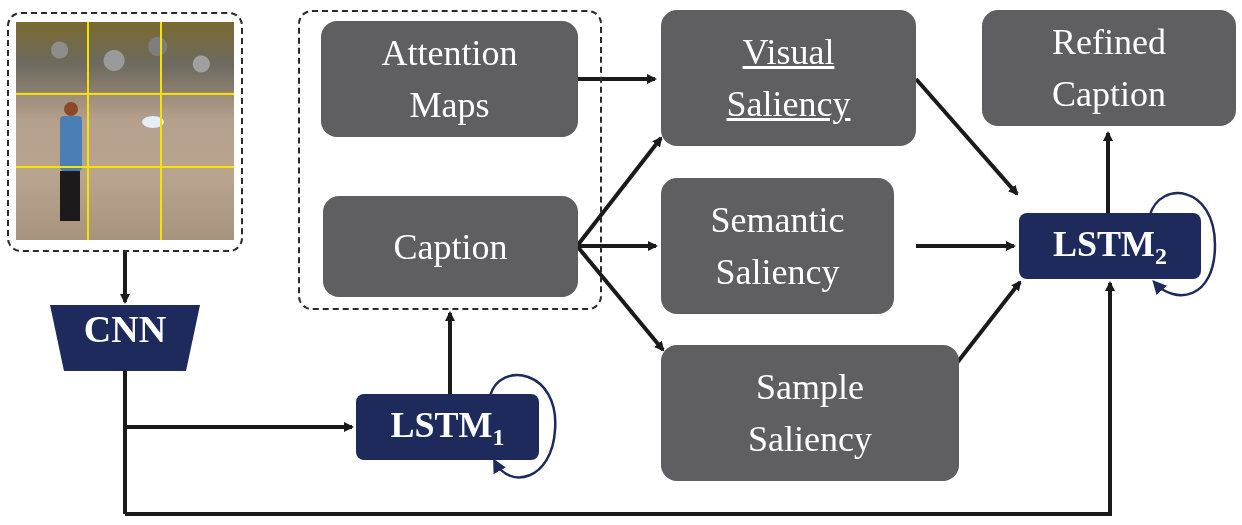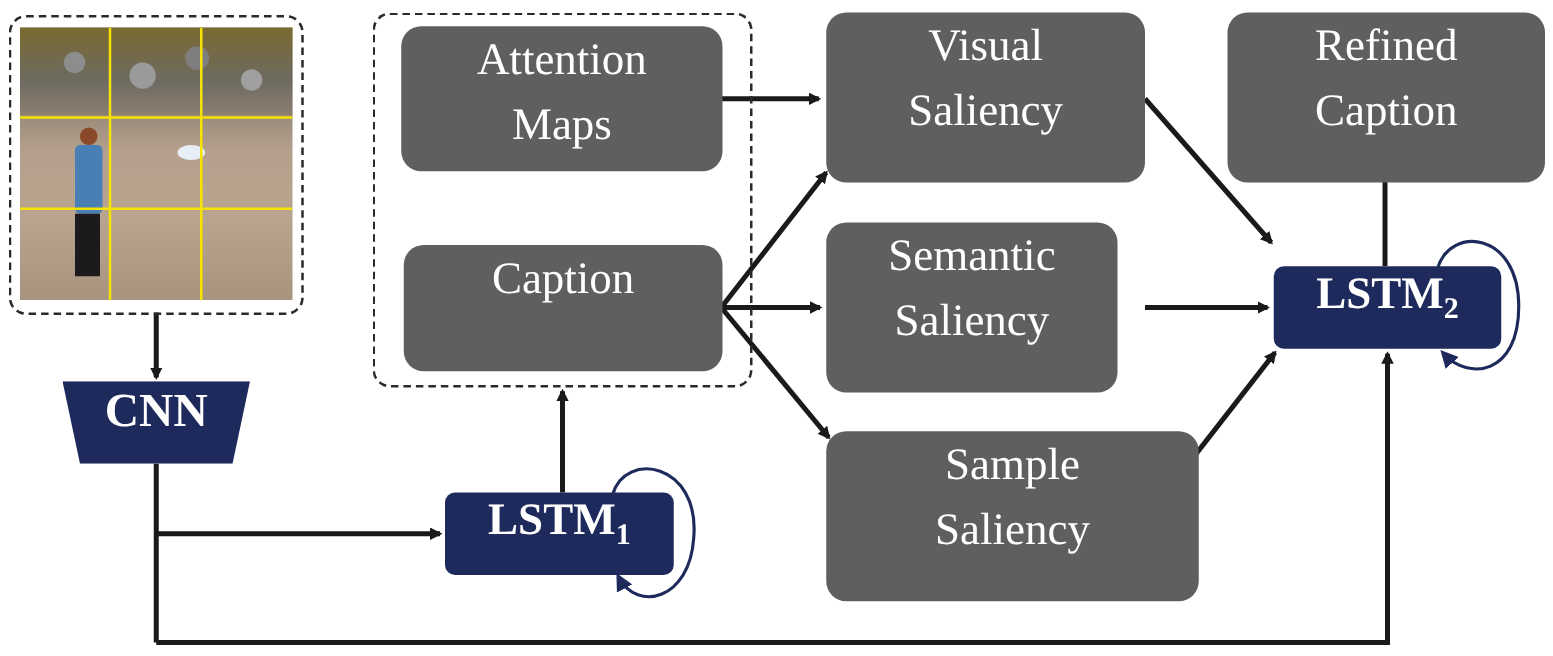--- a/index.html
+++ b/index.html
@@ -1,20 +1,20 @@
 <!DOCTYPE html>
 <html><head>
 <meta charset="utf-8">
 <style>
   html, body { margin: 0; padding: 0; background: #ffffff; }
   body { width: 1242px; height: 525px; position: relative; overflow: hidden;
          font-family: "Liberation Serif", "DejaVu Serif", serif; }
   svg.wires { position: absolute; left: 0; top: 0; width: 1242px; height: 525px; }
   .node { position: absolute; box-sizing: border-box; display: flex; flex-direction: column;
-          align-items: center; justify-content: flex-start; color: #ffffff; text-align: center; }
+          align-items: center; justify-content: center; color: #ffffff; text-align: center; }
   .gray { background: #5f5f61; border-radius: 16px; font-size: 36px; line-height: 52px; }
   .navy { background: #1f2a5c; border-radius: 8px; font-weight: bold; font-size: 36px; }
   .navy sub { font-size: 24px; vertical-align: -8px; }
   .group { position: absolute; box-sizing: border-box; border: 2.5px dashed #2a2a2a; border-radius: 14px; }
   .photo { position: absolute; left: 16px; top: 22px; width: 218px; height: 218px; overflow: hidden;
            background: linear-gradient(180deg, #6f6a3a 0%, #8a7a55 10%, #7b7468 20%, #958777 30%, #b4a08c 45%, #b9a48f 70%, #a8937e 100%); }
   .photo .rocks { position:absolute; left:0; top:0; width:100%; height:70px;
            background: radial-gradient(circle at 20% 40%, #8d8d8d 0 8px, transparent 9px),
                        radial-gradient(circle at 45% 55%, #9a9a9a 0 10px, transparent 11px),
                        radial-gradient(circle at 65% 35%, #7e7e7e 0 9px, transparent 10px),
@@ -96,35 +96,35 @@
 </div>
 
 <div class="node gray" style="left:323px;top:196px;width:255px;height:101px;">
   <span>Caption</span>
 </div>
 
 <div class="node navy" style="left:356px;top:394px;width:183px;height:66px;">
   <span><span>LSTM</span><sub>1</sub></span>
 </div>
 
-<div class="node gray" style="left:661px;top:10px;width:255px;height:136px;">
+<div class="node gray" style="left:661px;top:10px;width:255px;height:136px;text-decoration:underline;">
   <span>Visual</span>
   <span>Saliency</span>
 </div>
 
 <div class="node gray" style="left:661px;top:178px;width:233px;height:136px;">
   <span>Semantic</span>
   <span>Saliency</span>
 </div>
 
 <div class="node gray" style="left:661px;top:345px;width:298px;height:136px;">
   <span>Sample</span>
   <span>Saliency</span>
 </div>
 
-<div class="node gray" style="left:982px;top:10px;width:254px;height:136px;">
+<div class="node gray" style="left:982px;top:10px;width:254px;height:116px;">
   <span>Refined</span>
   <span>Caption</span>
 </div>
 
 <div class="node navy" style="left:1019px;top:213px;width:182px;height:66px;">
   <span><span>LSTM</span><sub>2</sub></span>
 </div>
 
 </body></html>

